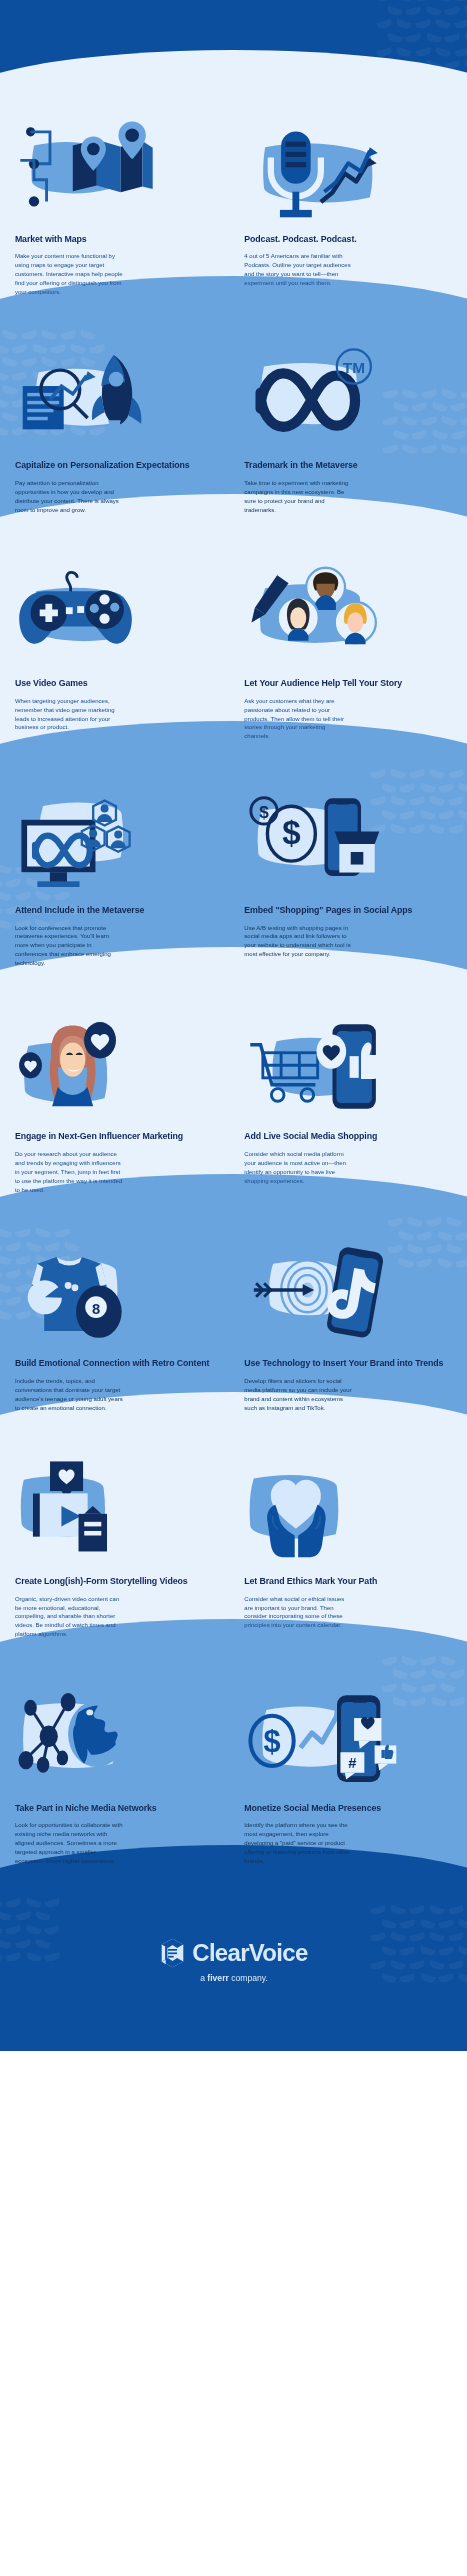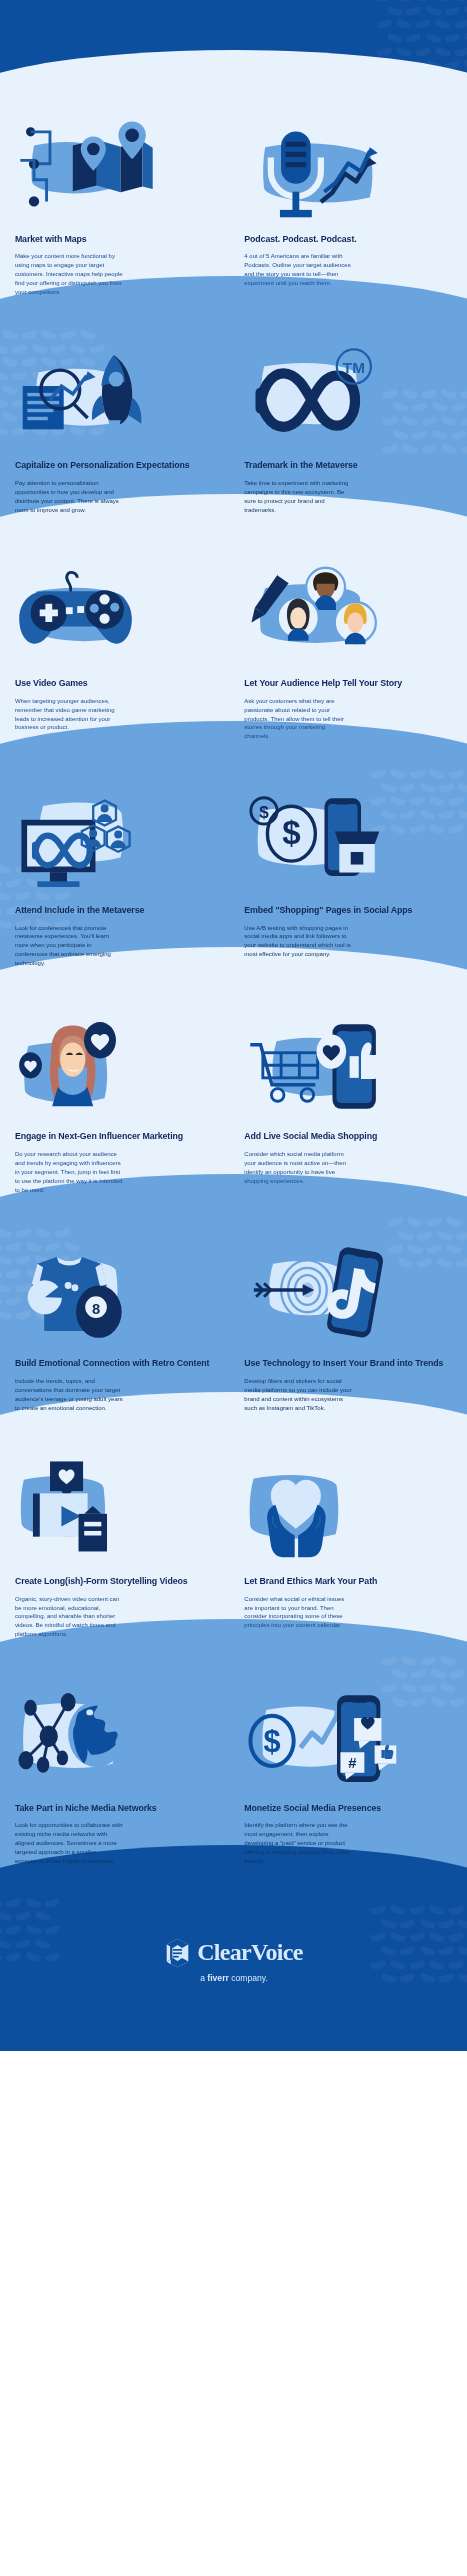--- a/index.html
+++ b/index.html
@@ -121,21 +121,21 @@
   .band-mid .card-body{ color:#10365f; }
 
   
   .band-footer{ padding:42px 0 68px; text-align:center; position:relative; overflow:hidden; }
   .logo-row{
     position:relative; z-index:3;
     display:flex; align-items:center; justify-content:center; gap:6.8px;
   }
   .logo-mark{ width:25px; height:30px; }
   .logo-word{
-    font-size:24px; font-weight:700; color:var(--light-blue); letter-spacing:-0.7px;font-family:Liberation Serif, serif;
+    font-size:24px; font-weight:700; color:var(--light-blue); letter-spacing:-0.7px;
   }
   .fiverr-line{
     position:relative; z-index:3;
     margin-top:5.7px; font-size:8.6px; color:var(--light-blue); font-weight:400;
   }
   .fiverr-line b{ font-weight:700; }
   .tagline{
     position:relative; z-index:3;
     margin-top:25px;
     font-family:"Liberation Serif", serif;

